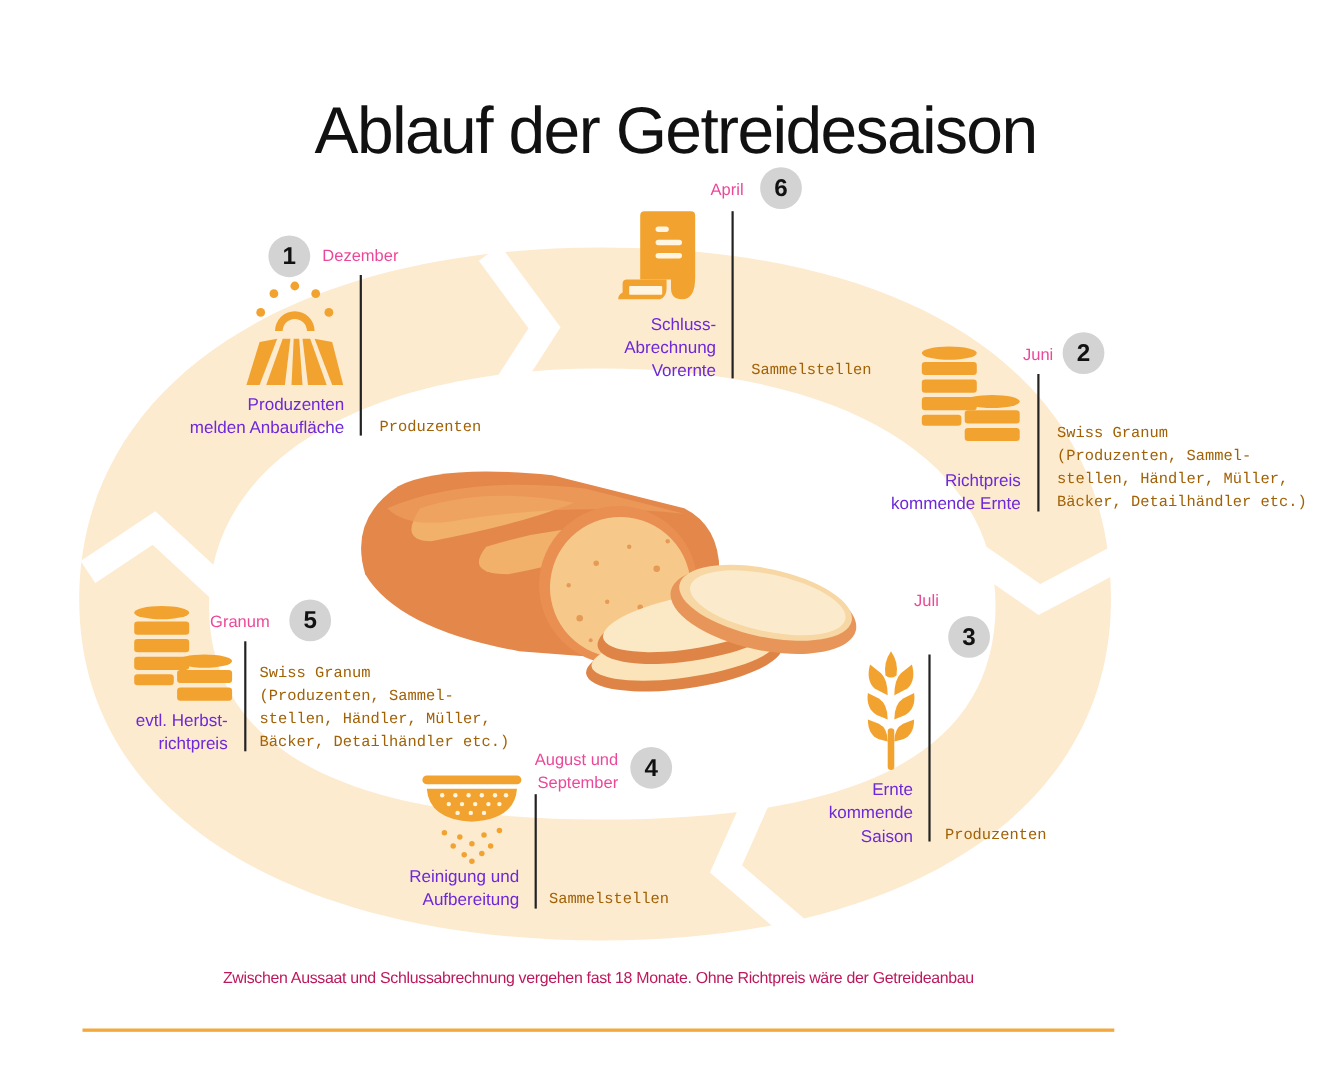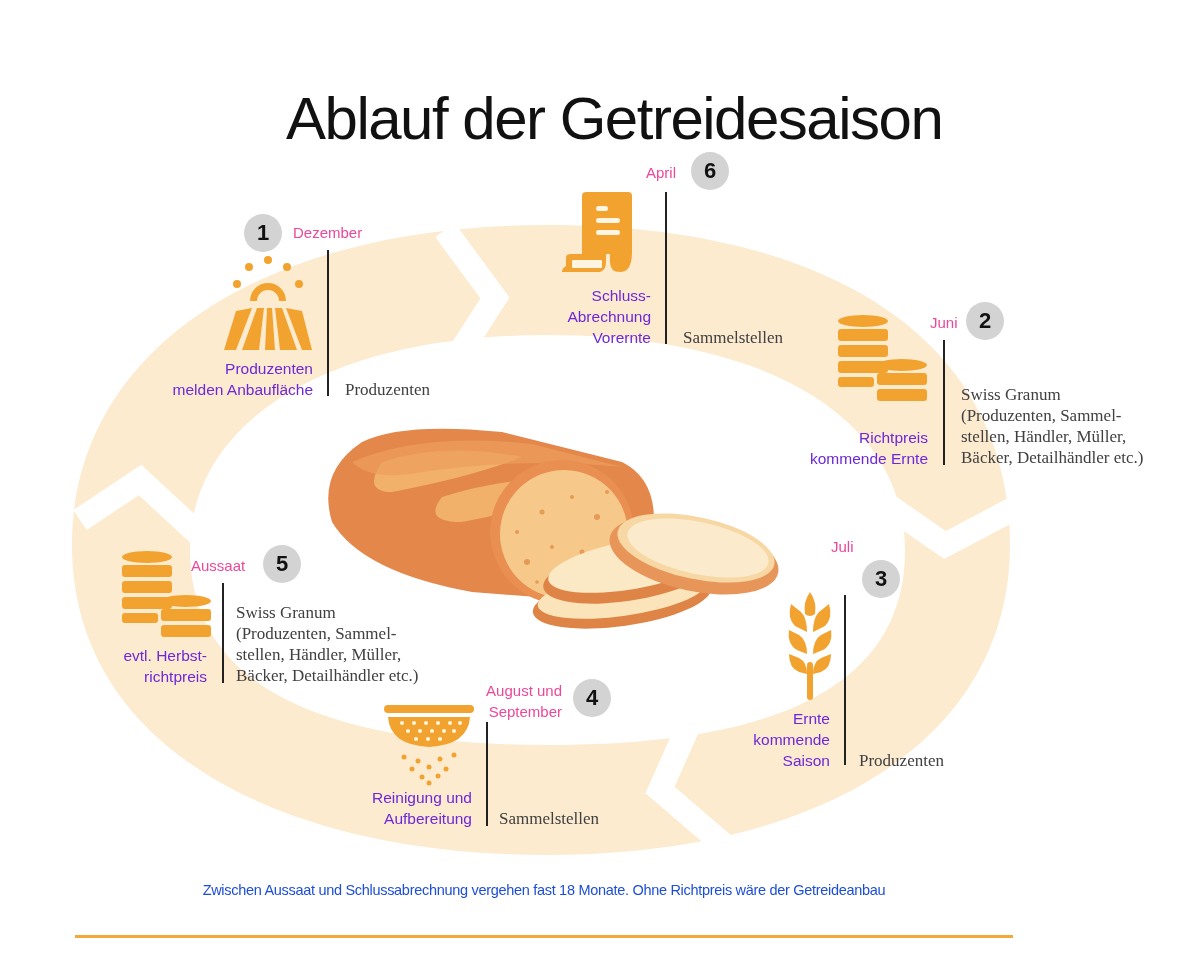--- a/index.html
+++ b/index.html
@@ -9,24 +9,24 @@
     .title { position: absolute; left: 286px; top: 84px; font-size: 60px; letter-spacing: -1.5px;
              font-family: Liberation Sans, sans-serif; color: #111; white-space: nowrap; }
     .badge { position: absolute; width: 38px; height: 38px; border-radius: 50%; background: #d3d3d3;
              font-family: "Liberation Sans", sans-serif; font-weight: bold; font-size: 22px;
              line-height: 38px; text-align: center; color: #111; }
     .month { position: absolute; font-size: 15px; font-family: "Liberation Sans", sans-serif;
              color: #ec4899; white-space: nowrap; line-height: 21px; }
     .vline { position: absolute; width: 1.5px; background: #222; }
     .label { position: absolute; font-size: 15.5px; font-family: "Liberation Sans", sans-serif;
              color: #6d28d9; text-align: right; line-height: 21px; white-space: nowrap; }
-    .actor { position: absolute; font-size: 17px; font-family: Liberation Serif, serif;
-             color: #404040; line-height: 21px; white-space: nowrap; }
+    .actor { position: absolute; font-size: 14px; font-family: Liberation Mono, monospace;
+             color: #a16207; line-height: 21px; white-space: nowrap; }
     .footnote { position: absolute; left: 75px; width: 938px; top: 880px; text-align: center;
-                font-size: 14.5px; font-family: "Liberation Sans", sans-serif; color: #1d4ed8; line-height: 21px; letter-spacing: -0.3px; }
+                font-size: 14.5px; font-family: "Liberation Sans", sans-serif; color: #be185d; line-height: 21px; letter-spacing: -0.3px; }
     .rule { position: absolute; left: 75px; top: 935px; width: 938px; height: 3px; background: #f2a83a; }
     svg.icon { position: absolute; overflow: visible; }
   </style>
 </head>
 <body>
 
 <svg id="ring" width="1200" height="975" viewBox="0 0 1200 975">
   <defs>
     <mask id="ringMask">
       <rect x="0" y="0" width="1200" height="975" fill="white"></rect>
@@ -196,21 +196,21 @@
     <div>Reinigung und</div>
     <div>Aufbereitung</div>
   </div>
   <div class="actor" style="left:499px;top:808px;">
     <div>Sammelstellen</div>
   </div>
 </div>
 
 <div>
   <div class="badge" style="left:263px;top:545px;">5</div>
-  <div class="month" style="left:191px;top:555px;">Aussaat</div>
+  <div class="month" style="left:191px;top:555px;">Granum</div>
   <div class="vline" style="left:222px;top:583px;height:100px;"></div>
   <svg class="icon" style="left:122px;top:551px;" width="92" height="90" viewBox="0 0 92 90">
     <g fill="#f2a32f">
       <ellipse cx="25" cy="6" rx="25" ry="6"></ellipse>
       <rect x="0" y="14" width="50" height="12" rx="3"></rect>
       <rect x="0" y="30" width="50" height="12" rx="3"></rect>
       <rect x="0" y="46" width="50" height="12" rx="3"></rect>
       <rect x="0" y="62" width="36" height="10" rx="3"></rect>
       <ellipse cx="64" cy="50" rx="25" ry="6"></ellipse>
       <rect x="39" y="58" width="50" height="12" rx="3"></rect>

